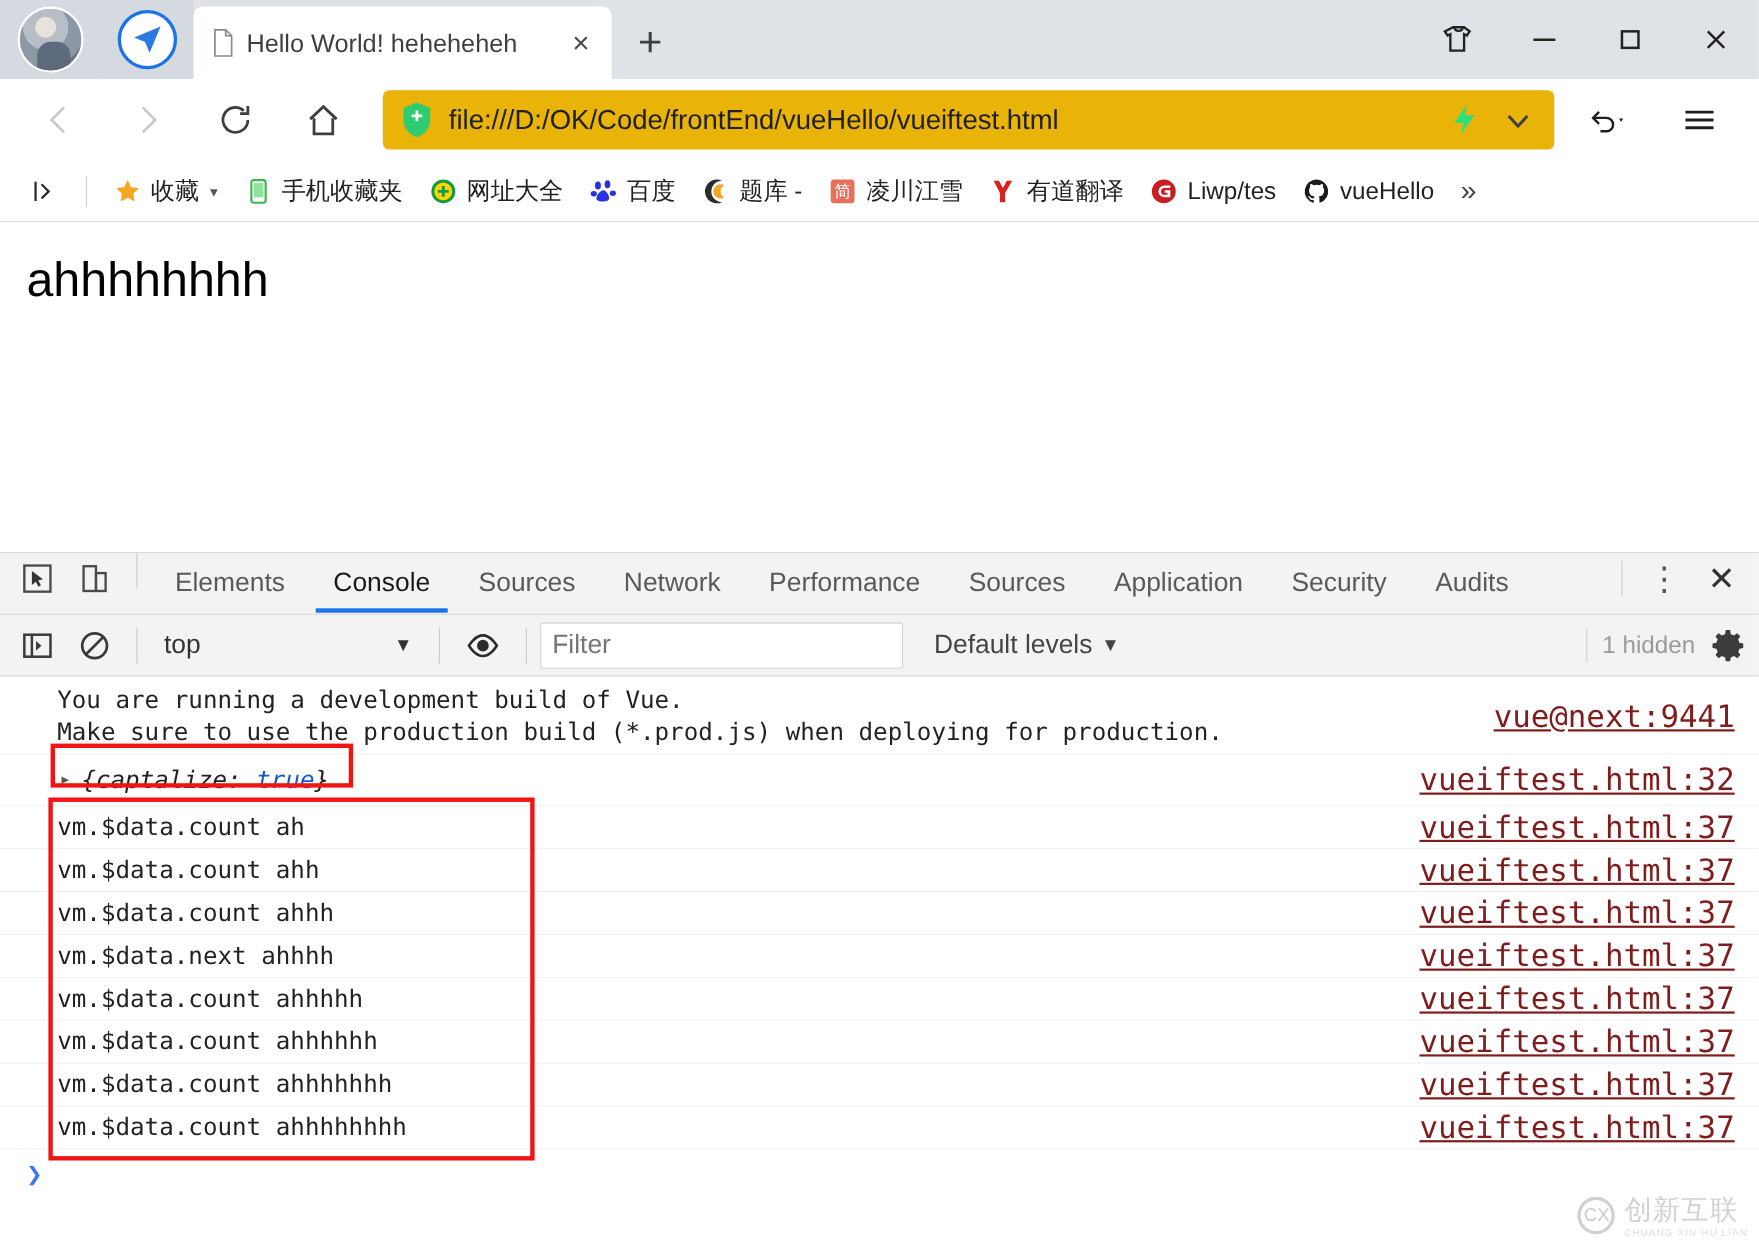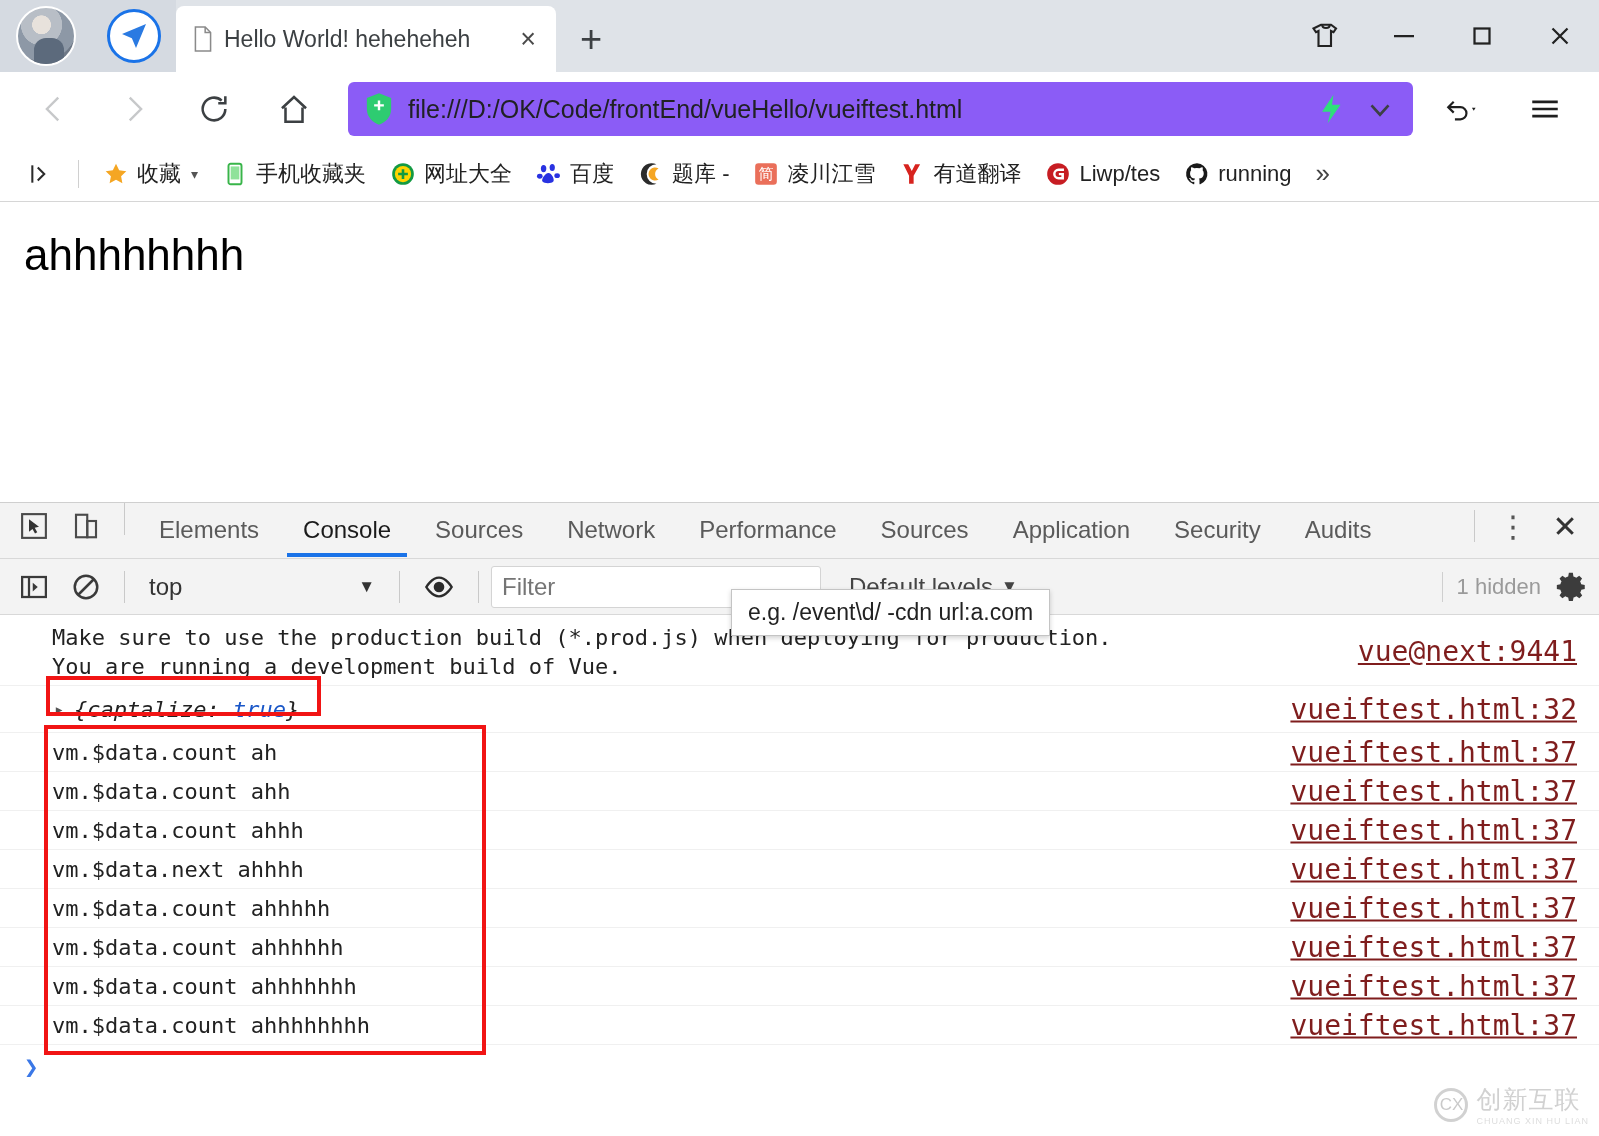--- a/index.html
+++ b/index.html
@@ -64,21 +64,21 @@
   
   .toolbar{
     position:absolute; left:0; top:72px; width:1599px; height:74px;
     background:#fff; display:flex; align-items:center; padding:0 14px;
   }
   .tbtn{ width:80px; height:60px; display:flex;align-items:center;justify-content:center; cursor:pointer;}
   .tbtn svg{ width:34px; height:34px;}
   .tbtn.disabled svg{ opacity:.35; }
   .omnibox{
     flex:1 1 auto; height:54px; margin:0 8px 0 14px;
-    background:#8b5cf6; border-radius:6px;
+    background:#eab308; border-radius:6px;
     display:flex; align-items:center; padding:0 16px; gap:14px;
   }
   .shield{ width:30px; height:34px; flex:0 0 auto;}
   .url{ flex:1 1 auto; font-size:25px; color:#202124; white-space:nowrap; overflow:hidden;}
   .omni-ico{ width:34px;height:34px;flex:0 0 auto; cursor:pointer;}
   .tb-right{ display:flex; align-items:center; gap:4px; }
 
   
   .bookmarks{
     position:absolute; left:0; top:146px; width:1599px; height:56px;
@@ -379,21 +379,21 @@
         <circle cx="12" cy="12" r="10" fill="#c71d23"></circle>
         <path d="M12.5 7h5v2.2h-5a2.8 2.8 0 0 0 0 5.6h2.6v-1.6h-2.3v-2.2h4.7V17H12.5a5 5 0 0 1 0-10z" fill="#fff"></path>
       </svg>
       <span>Liwp/tes</span>
     </div>
 
     <div class="bm">
       <svg class="bm-ico" viewBox="0 0 24 24">
         <path d="M12 2a10 10 0 0 0-3.2 19.5c.5.1.7-.2.7-.5v-1.8c-2.8.6-3.4-1.3-3.4-1.3-.5-1.2-1.1-1.5-1.1-1.5-.9-.6.1-.6.1-.6 1 .1 1.5 1 1.5 1 .9 1.5 2.4 1.1 3 .8.1-.6.3-1.1.6-1.4-2.2-.2-4.6-1.1-4.6-5 0-1.1.4-2 1-2.7-.1-.3-.4-1.3.1-2.7 0 0 .8-.3 2.7 1a9.4 9.4 0 0 1 5 0c1.9-1.3 2.7-1 2.7-1 .5 1.4.2 2.4.1 2.7.6.7 1 1.6 1 2.7 0 3.9-2.4 4.8-4.6 5 .4.3.7.9.7 1.9v2.8c0 .3.2.6.7.5A10 10 0 0 0 12 2z" fill="#1a1a1a"></path>
       </svg>
-      <span>running</span>
+      <span>vueHello</span>
     </div>
 
     <div class="bm-more">»</div>
   </div>
 
   <div class="viewport">
     <div class="page-h">ahhhhhhhh</div>
   </div>
 
   <div class="devtools">
@@ -490,22 +490,22 @@
         <span class="fr-sep" style="order:-1"></span>
         <svg class="gear" viewBox="0 0 24 24">
           <path d="M12 8.2A3.8 3.8 0 1 0 12 15.8 3.8 3.8 0 0 0 12 8.2zm9 5.2v-2.8l-2.5-.5a6.9 6.9 0 0 0-.8-2l1.4-2.1-2-2-2.1 1.4a6.9 6.9 0 0 0-2-.8L12.6 2H9.8l-.5 2.6a6.9 6.9 0 0 0-2 .8L5.2 4l-2 2 1.4 2.1a6.9 6.9 0 0 0-.8 2L1.3 10.6v2.8l2.5.5c.2.7.5 1.4.8 2l-1.4 2.1 2 2 2.1-1.4c.6.4 1.3.6 2 .8l.5 2.5h2.8l.5-2.5c.7-.2 1.4-.4 2-.8l2.1 1.4 2-2-1.4-2.1c.4-.6.6-1.3.8-2z" fill="#3c3c3c"></path>
         </svg>
       </div>
     </div>
 
     <div class="console">
 
       <div class="cmsg multiline">
+        <div class="line">You are running a development build of Vue.</div>
         <div class="line">Make sure to use the production build (*.prod.js) when deploying for production.</div>
-        <div class="line">You are running a development build of Vue.</div>
         <span class="csrc">vue@next:9441</span>
       </div>
 
       <div class="obj-row">
         <span class="tri">▸</span>
         <span class="objtext"><span>{captalize: </span><span class="bool">true</span><span>}</span></span>
         <span class="csrc">vueiftest.html:32</span>
       </div>
 
       <div class="cmsg">
@@ -539,23 +539,20 @@
       <div class="cmsg">
         <span class="line">vm.$data.count ahhhhhhhh</span>
         <span class="csrc">vueiftest.html:37</span>
       </div>
 
       <div class="prompt-row">
         <span class="prompt-caret">❯</span>
       </div>
     </div>
 
-    <div class="tooltip" style="left:731px; top:86px;">
-      <span>e.g. /event\d/ -cdn url:a.com</span>
-    </div>
   </div>
 
   <div class="annot" style="left:46px; top:676px; width:275px; height:40px;"></div>
   <div class="annot" style="left:44px; top:725px; width:442px; height:330px;"></div>
 
   <div class="watermark">
     <div class="wm-circle">CX</div>
     <div class="wm-text">
       <div class="wm-cn">创新互联</div>
       <div class="wm-en">CHUANG XIN HU LIAN</div>

